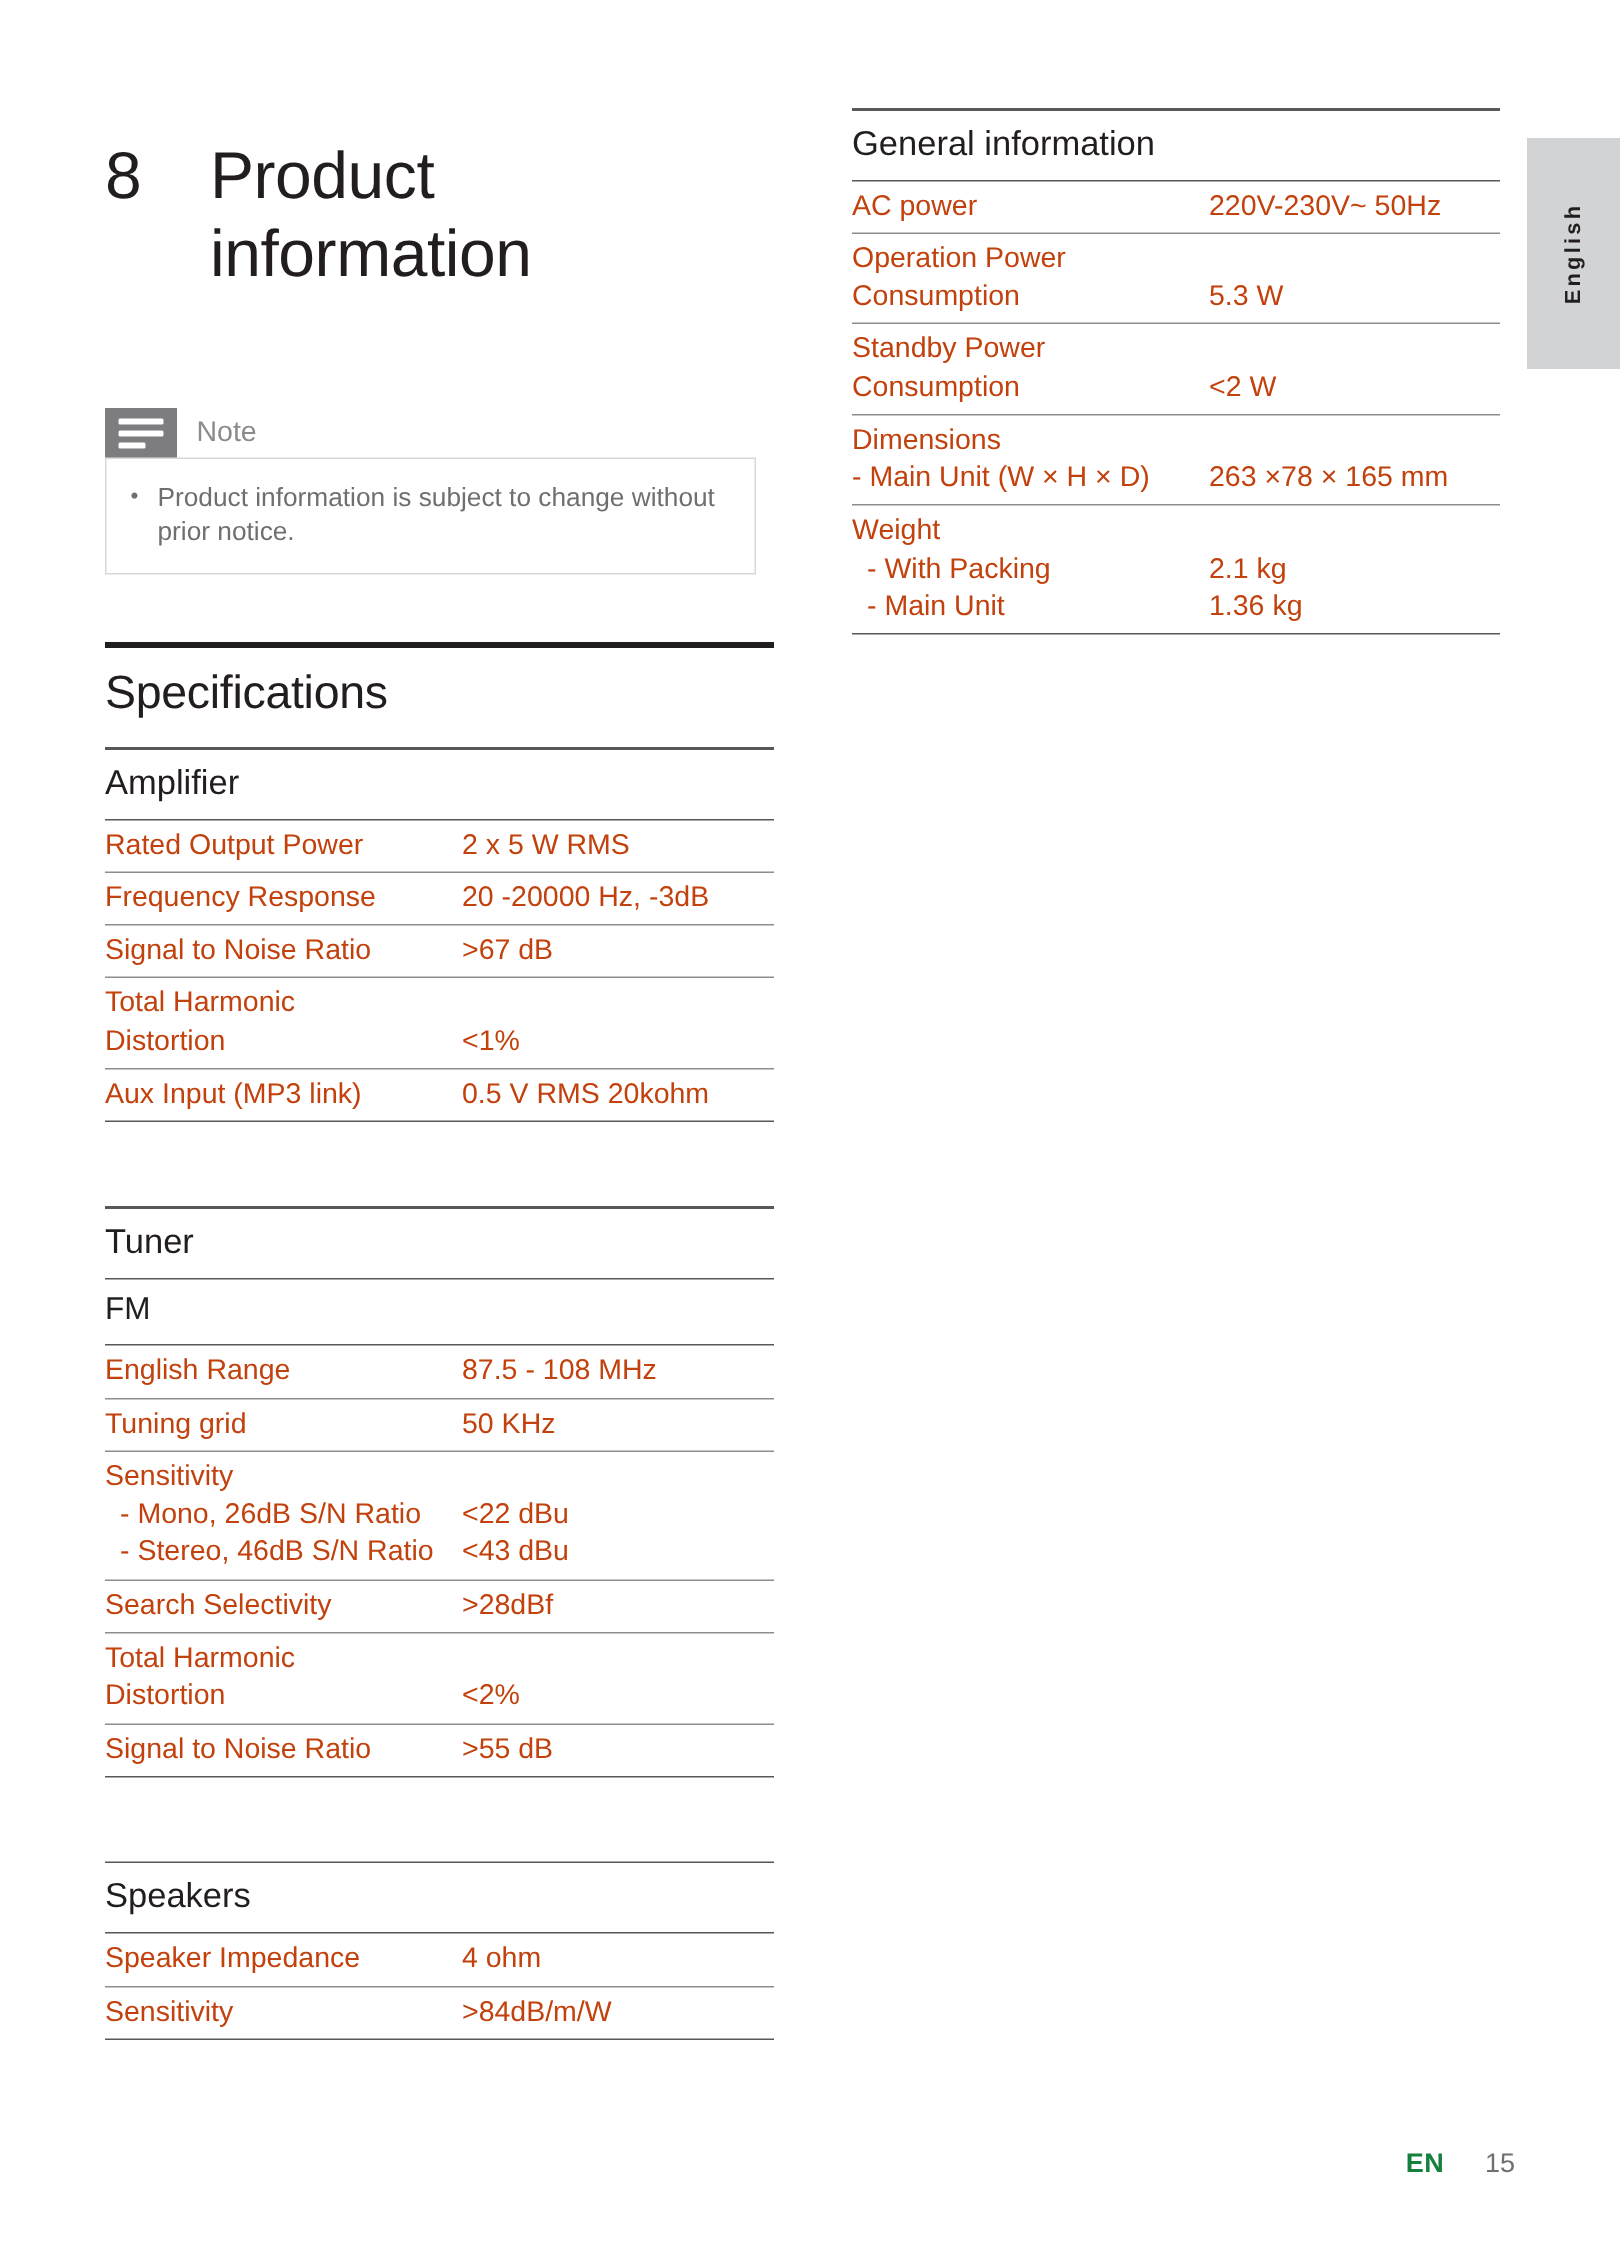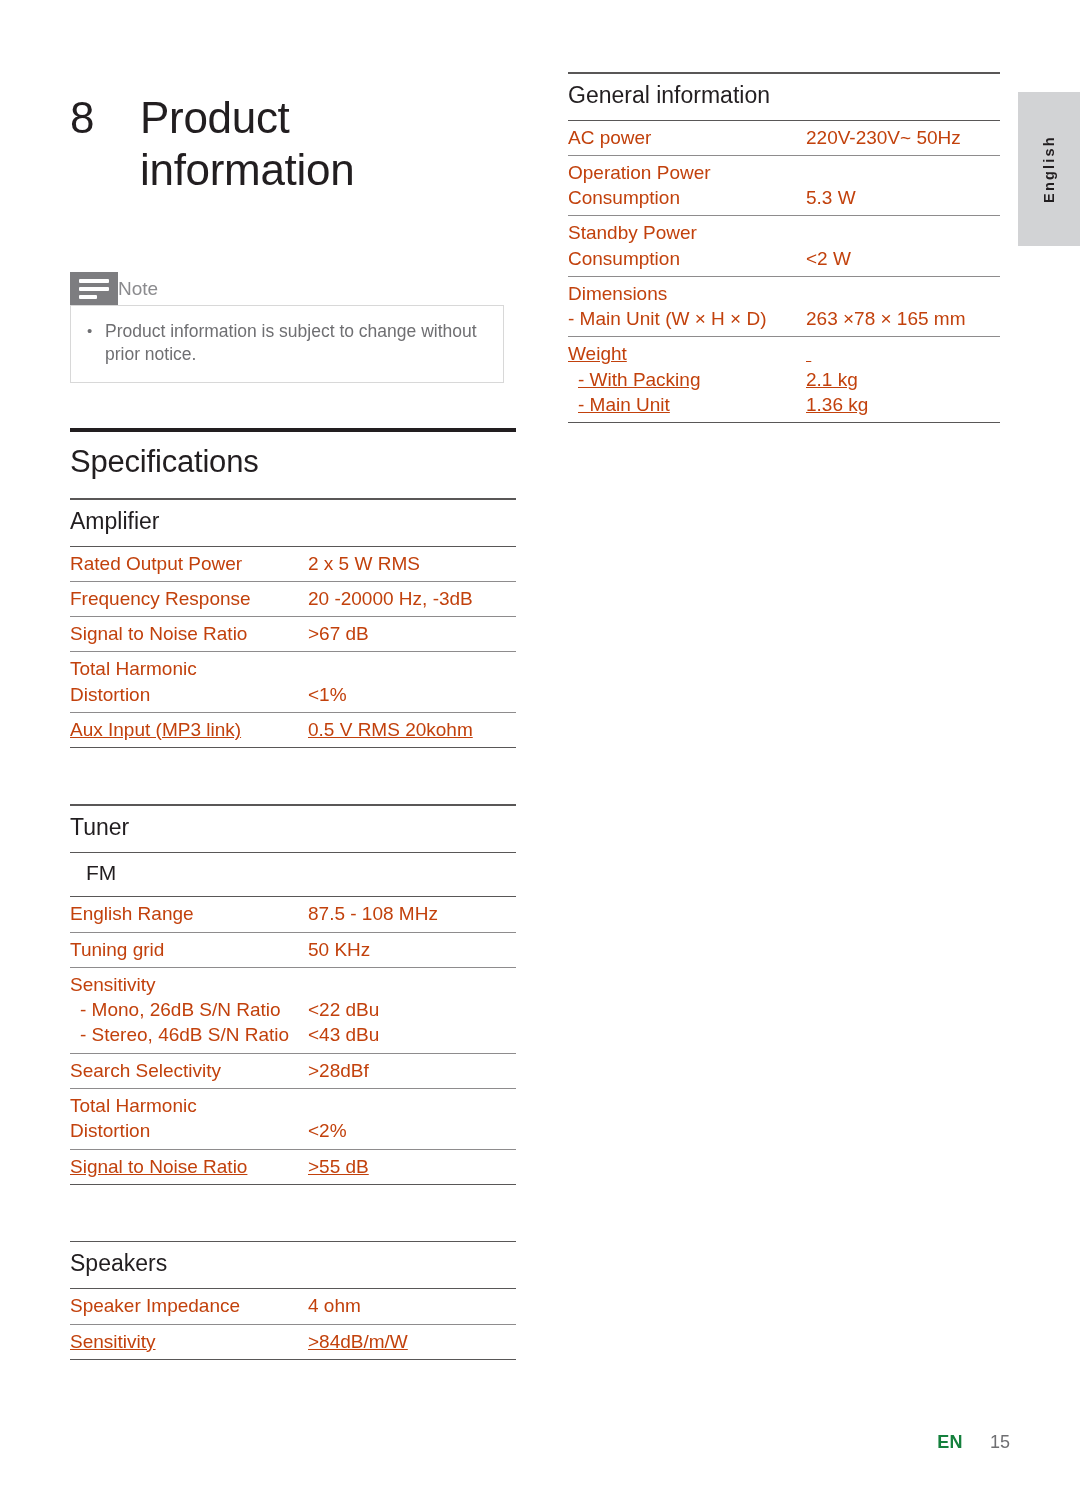--- a/index.html
+++ b/index.html
@@ -108,20 +108,21 @@
     height: 4px;
     margin: 2px 0;
     border-radius: 1px;
   }
   .note-icon i.b1 { width: 30px; }
   .note-icon i.b2 { width: 30px; }
   .note-icon i.b3 { width: 18px; }
   .note-label {
     font-size: 19px;
     color: #8b8b8e;
+    margin-left: 13px;
   }
   .note-body {
     border: 1px solid #d8d8d8;
     border-top: 1px solid #d8d8d8;
     padding: 14px 16px 16px 16px;
     box-sizing: border-box;
     min-height: 64px;
   }
   .note-item {
     display: flex;
@@ -155,21 +156,20 @@
     background: #595757;
     width: 100%;
   }
   .sub-heading {
     font-size: 23px;
     color: #221e20;
     padding: 8px 0 11px 0;
   }
   .sub-heading.small {
     font-size: 21px;
-    margin-left: 16px;
   }
 
   
   table.spec {
     width: 100%;
     border-collapse: collapse;
     table-layout: fixed;
   }
   table.spec td {
     font-size: 19px;
@@ -177,21 +177,20 @@
     padding: 4px 0 5px 0;
     vertical-align: top;
     line-height: 1.33;
     border-top: 1.1px solid #8e8c8d;
   }
   table.spec tr.first td {
     border-top: 1.6px solid #595757;
   }
   table.spec tr.lastrow td {
     border-bottom: 1.6px solid #595757;
-    text-decoration: underline;
   }
   td.k { width: 238px; padding-right: 6px; }
   td.v { width: auto; }
   td.k.wide { width: 258px; }
 
   .sub-line { display: block; }
   .sub-line.indent { padding-left: 10px; }
   .spacer-56 { height: 56px; }
 
   

